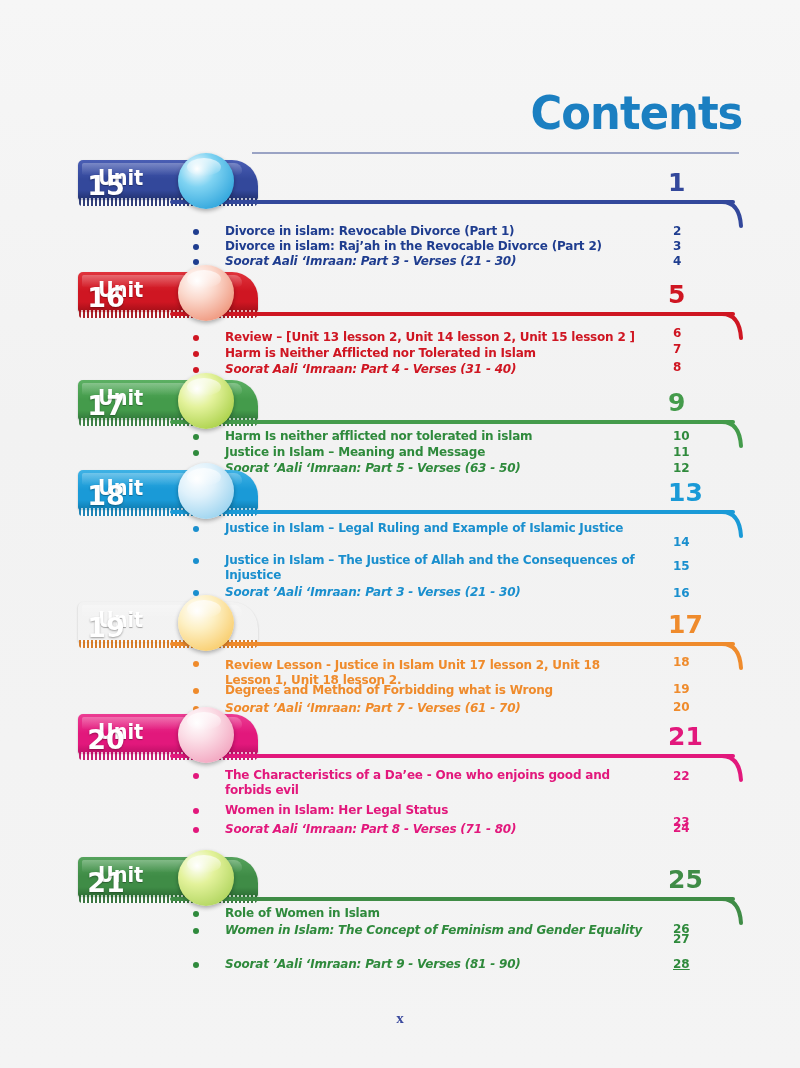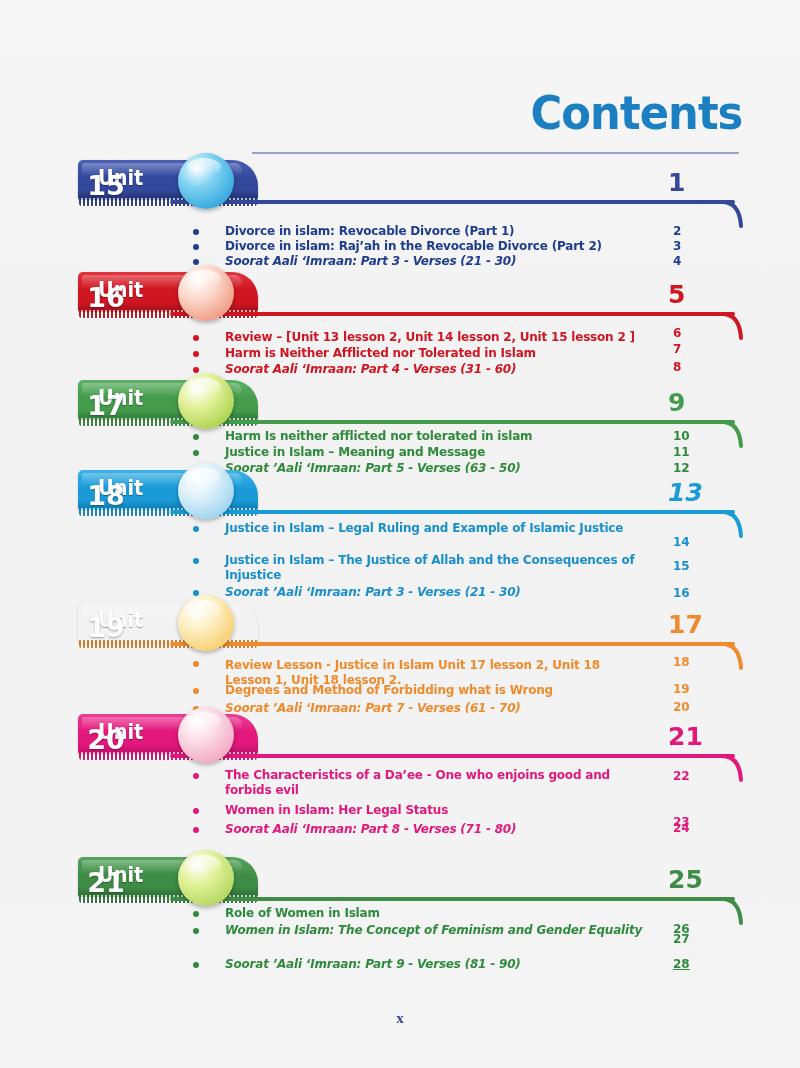--- a/index.html
+++ b/index.html
@@ -284,21 +284,21 @@
         </svg>
         <div class="unit-page" style="color: rgb(207, 22, 34);">5</div>
       </div>
       <div class="entry-bullet" style="position: absolute; top: 335px; background: rgb(207, 22, 34);"></div>
       <div class="entry-text" style="position: absolute; top: 330px; color: rgb(207, 22, 34);">Review – [Unit 13 lesson 2, Unit 14 lesson 2, Unit 15 lesson 2 ]</div>
       <div class="entry-page" style="position: absolute; top: 326px; color: rgb(207, 22, 34);">6</div>
       <div class="entry-bullet" style="position: absolute; top: 351px; background: rgb(207, 22, 34);"></div>
       <div class="entry-text" style="position: absolute; top: 346px; color: rgb(207, 22, 34);">Harm is Neither Afflicted nor Tolerated in Islam</div>
       <div class="entry-page" style="position: absolute; top: 342px; color: rgb(207, 22, 34);">7</div>
       <div class="entry-bullet" style="position: absolute; top: 367px; background: rgb(207, 22, 34);"></div>
-      <div class="entry-text it" style="position: absolute; top: 362px; color: rgb(207, 22, 34);">Soorat Aali ‘Imraan: Part 4 - Verses (31 - 60)</div>
+      <div class="entry-text it" style="position: absolute; top: 362px; color: rgb(207, 22, 34);">Soorat Aali ‘Imraan: Part 4 - Verses (31 - 40)</div>
       <div class="entry-page" style="position: absolute; top: 360px; color: rgb(207, 22, 34);">8</div>
       <div class="unit" style="top: 378px;">
         <div class="tab-wrap" style="--tab-a: #449b4b; --tab-b: #5cb063; --tab-c: #31783a; --badge-a: #e3f29b; --badge-b: #aed34f; --badge-c: #7fae33;">
           <div class="tab-body"></div>
           <div class="tab-strip"></div>
           <div class="tab-label">Unit</div>
           <div class="tab-badge"></div>
           <div class="tab-num">17</div>
         </div>
         <div class="unit-rule" style="background: rgb(68, 155, 75);"></div>
@@ -321,21 +321,21 @@
           <div class="tab-body"></div>
           <div class="tab-strip"></div>
           <div class="tab-label">Unit</div>
           <div class="tab-badge"></div>
           <div class="tab-num">18</div>
         </div>
         <div class="unit-rule" style="background: rgb(26, 154, 215);"></div>
         <svg class="hook-svg" viewBox="0 0 48 42">
           <path d="M0 6 L22 6 C34 6 40 14 41 30" fill="none" stroke="#1a9ad7" stroke-width="4" stroke-linecap="round"></path>
         </svg>
-        <div class="unit-page" style="color: rgb(26, 154, 215); font-style: italic;">13</div>
+        <div class="unit-page" style="color: rgb(26, 154, 215);">13</div>
       </div>
       <div class="entry-bullet" style="position: absolute; top: 526px; background: rgb(26, 143, 206);"></div>
       <div class="entry-text" style="position: absolute; top: 521px; color: rgb(26, 143, 206);">Justice in Islam – Legal Ruling and Example of Islamic Justice</div>
       <div class="entry-page" style="position: absolute; top: 535px; color: rgb(26, 143, 206);">14</div>
       <div class="entry-bullet" style="position: absolute; top: 558px; background: rgb(26, 143, 206);"></div>
       <div class="entry-text" style="position: absolute; top: 553px; color: rgb(26, 143, 206);">Justice in Islam – The Justice of Allah and the Consequences of Injustice</div>
       <div class="entry-page" style="position: absolute; top: 559px; color: rgb(26, 143, 206);">15</div>
       <div class="entry-bullet" style="position: absolute; top: 590px; background: rgb(26, 143, 206);"></div>
       <div class="entry-text it" style="position: absolute; top: 585px; color: rgb(26, 143, 206);">Soorat ’Aali ‘Imraan: Part 3 - Verses (21 - 30)</div>
       <div class="entry-page" style="position: absolute; top: 586px; color: rgb(26, 143, 206);">16</div>

